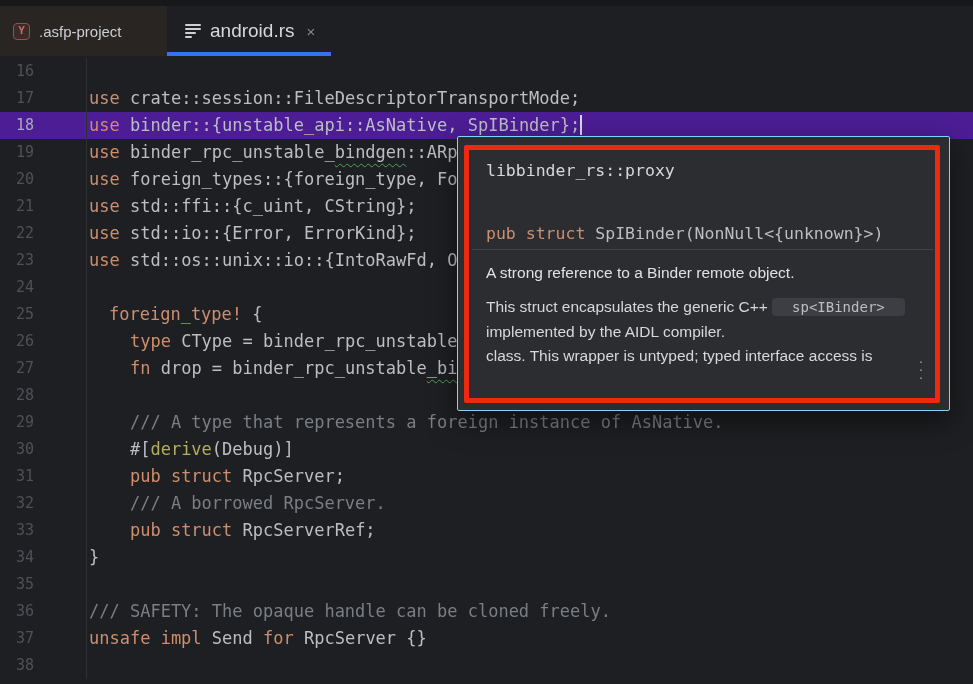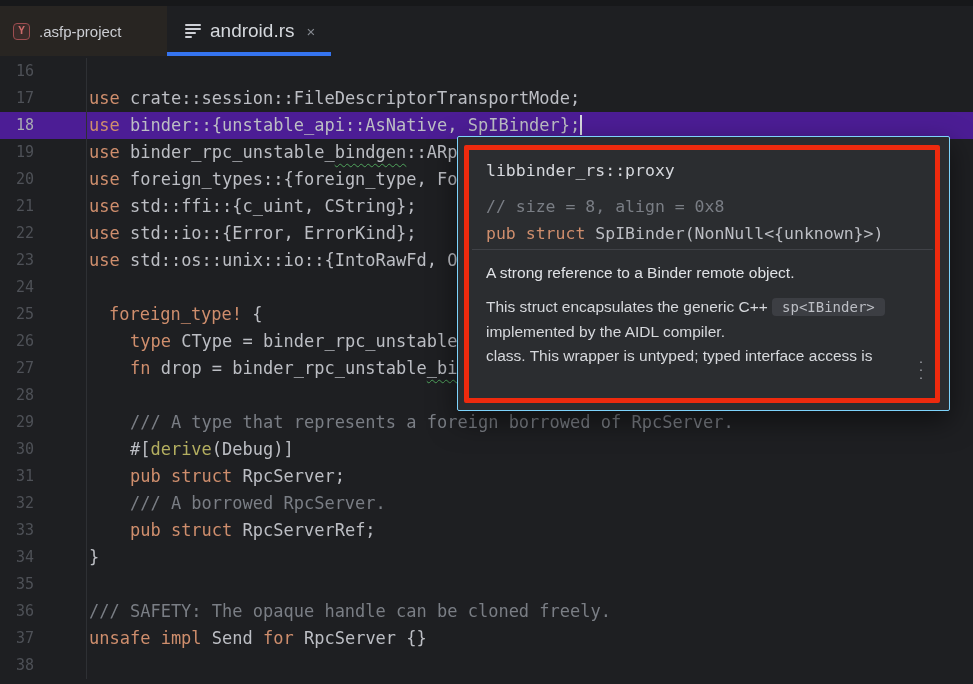--- a/index.html
+++ b/index.html
@@ -56,21 +56,21 @@
   .pp-mono { position:absolute; left:28px; font-family:"DejaVu Sans Mono",monospace;
              font-size:16.5px; white-space:pre; }
   .pp-header { top:24px; color:#d6d8dd; }
   .pp-comment { top:60px; color:#7a7e85; }
   .pp-sig { top:87px; color:#bcbec4; }
   .pp-divider { position:absolute; left:14px; right:16px; top:112px; height:1px; background:#404247; }
   .pp-desc1 { position:absolute; left:28px; top:127px; color:#dfe1e5; font-size:15.5px; }
   .pp-desc2 { position:absolute; left:28px; top:158px; width:440px; color:#d6d8dc;
               font-size:15.5px; }
   .pp-desc2 .dline { display:block; line-height:24.5px; }
-  .code-chip { background:#3c3e43; border-radius:4px; padding:1px 10px;
+  .code-chip { background:#3c3e43; border-radius:4px; padding:1px 20px;
                font-family:"DejaVu Sans Mono",monospace; font-size:14px; color:#bcbec4; }
   .pp-more { position:absolute; right:22px; top:220px; color:#9da0a6; font-size:15px;
              letter-spacing:0; line-height:8px; text-align:center; width:12px; cursor:pointer; }
   .pp-more span { display:block; }
 </style>
 </head>
 <body>
 
 <div class="top-strip"></div>
 
@@ -99,36 +99,35 @@
       <div class="line"><span class="ln">19</span><span class="lcode"><span class="tk-kw">use</span><span class="tk-pl"> binder_rpc_unstable_</span><span class="tk-err">bindgen</span><span class="tk-pl">::ARpc</span></span></div>
       <div class="line"><span class="ln">20</span><span class="lcode"><span class="tk-kw">use</span><span class="tk-pl"> foreign_types::{foreign_type, For</span></span></div>
       <div class="line"><span class="ln">21</span><span class="lcode"><span class="tk-kw">use</span><span class="tk-pl"> std::ffi::{c_uint, CString};</span></span></div>
       <div class="line"><span class="ln">22</span><span class="lcode"><span class="tk-kw">use</span><span class="tk-pl"> std::io::{Error, ErrorKind};</span></span></div>
       <div class="line"><span class="ln">23</span><span class="lcode"><span class="tk-kw">use</span><span class="tk-pl"> std::os::unix::io::{IntoRawFd, Ow</span></span></div>
       <div class="line"><span class="ln">24</span><span class="lcode"></span></div>
       <div class="line"><span class="ln">25</span><span class="lcode"><span class="tk-mac">foreign_type!</span><span class="tk-pl"> {</span></span></div>
       <div class="line"><span class="ln">26</span><span class="lcode"><span class="tk-pl">    </span><span class="tk-kw">type</span><span class="tk-pl"> CType = binder_rpc_unstable_</span></span></div>
       <div class="line"><span class="ln">27</span><span class="lcode"><span class="tk-pl">    </span><span class="tk-kw">fn</span><span class="tk-pl"> drop = binder_rpc_unstable</span><span class="tk-err">_bin</span></span></div>
       <div class="line"><span class="ln">28</span><span class="lcode"></span></div>
-      <div class="line"><span class="ln">29</span><span class="lcode"><span class="tk-cm">    /// A type that represents a foreign borrowed of RpcServer.</span></span></div>
+      <div class="line"><span class="ln">29</span><span class="lcode"><span class="tk-cm">    /// A type that represents a foreign instance of AsNative.</span></span></div>
       <div class="line"><span class="ln">30</span><span class="lcode"><span class="tk-pl">    #[</span><span class="tk-attr">derive</span><span class="tk-pl">(Debug)]</span></span></div>
       <div class="line"><span class="ln">31</span><span class="lcode"><span class="tk-pl">    </span><span class="tk-kw">pub struct</span><span class="tk-pl"> RpcServer;</span></span></div>
       <div class="line"><span class="ln">32</span><span class="lcode"><span class="tk-cm">    /// A borrowed RpcServer.</span></span></div>
       <div class="line"><span class="ln">33</span><span class="lcode"><span class="tk-pl">    </span><span class="tk-kw">pub struct</span><span class="tk-pl"> RpcServerRef;</span></span></div>
       <div class="line"><span class="ln">34</span><span class="lcode"><span class="tk-pl">}</span></span></div>
       <div class="line"><span class="ln">35</span><span class="lcode"></span></div>
       <div class="line"><span class="ln">36</span><span class="lcode"><span class="tk-cm">/// SAFETY: The opaque handle can be cloned freely.</span></span></div>
       <div class="line"><span class="ln">37</span><span class="lcode"><span class="tk-kw">unsafe impl</span><span class="tk-pl"> Send </span><span class="tk-kw">for</span><span class="tk-pl"> RpcServer {}</span></span></div>
       <div class="line"><span class="ln">38</span></div>
     </div>
 </div>
 
 <div class="doc-popup">
   <div class="pp-mono pp-header">libbinder_rs::proxy</div>
-  <div class="pp-mono pp-comment">// size = 8, align = 0x8</div>
   <div class="pp-mono pp-sig" id="pp-sig"><span class="tk-kw">pub struct </span><span class="tk-pl">SpIBinder(NonNull&lt;{unknown}&gt;)</span></div>
   <div class="pp-divider"></div>
   <div class="pp-desc1">A strong reference to a Binder remote object.</div>
   <div class="pp-desc2" id="pp-desc2">
       <span class="dline">This struct encapsulates the generic C++ <span class="code-chip">sp&lt;IBinder&gt;</span></span>
       <span class="dline">implemented by the AIDL compiler.</span>
       <span class="dline">class. This wrapper is untyped; typed interface access is</span>
     </div>
   <div class="pp-more">
       <span>·</span>

